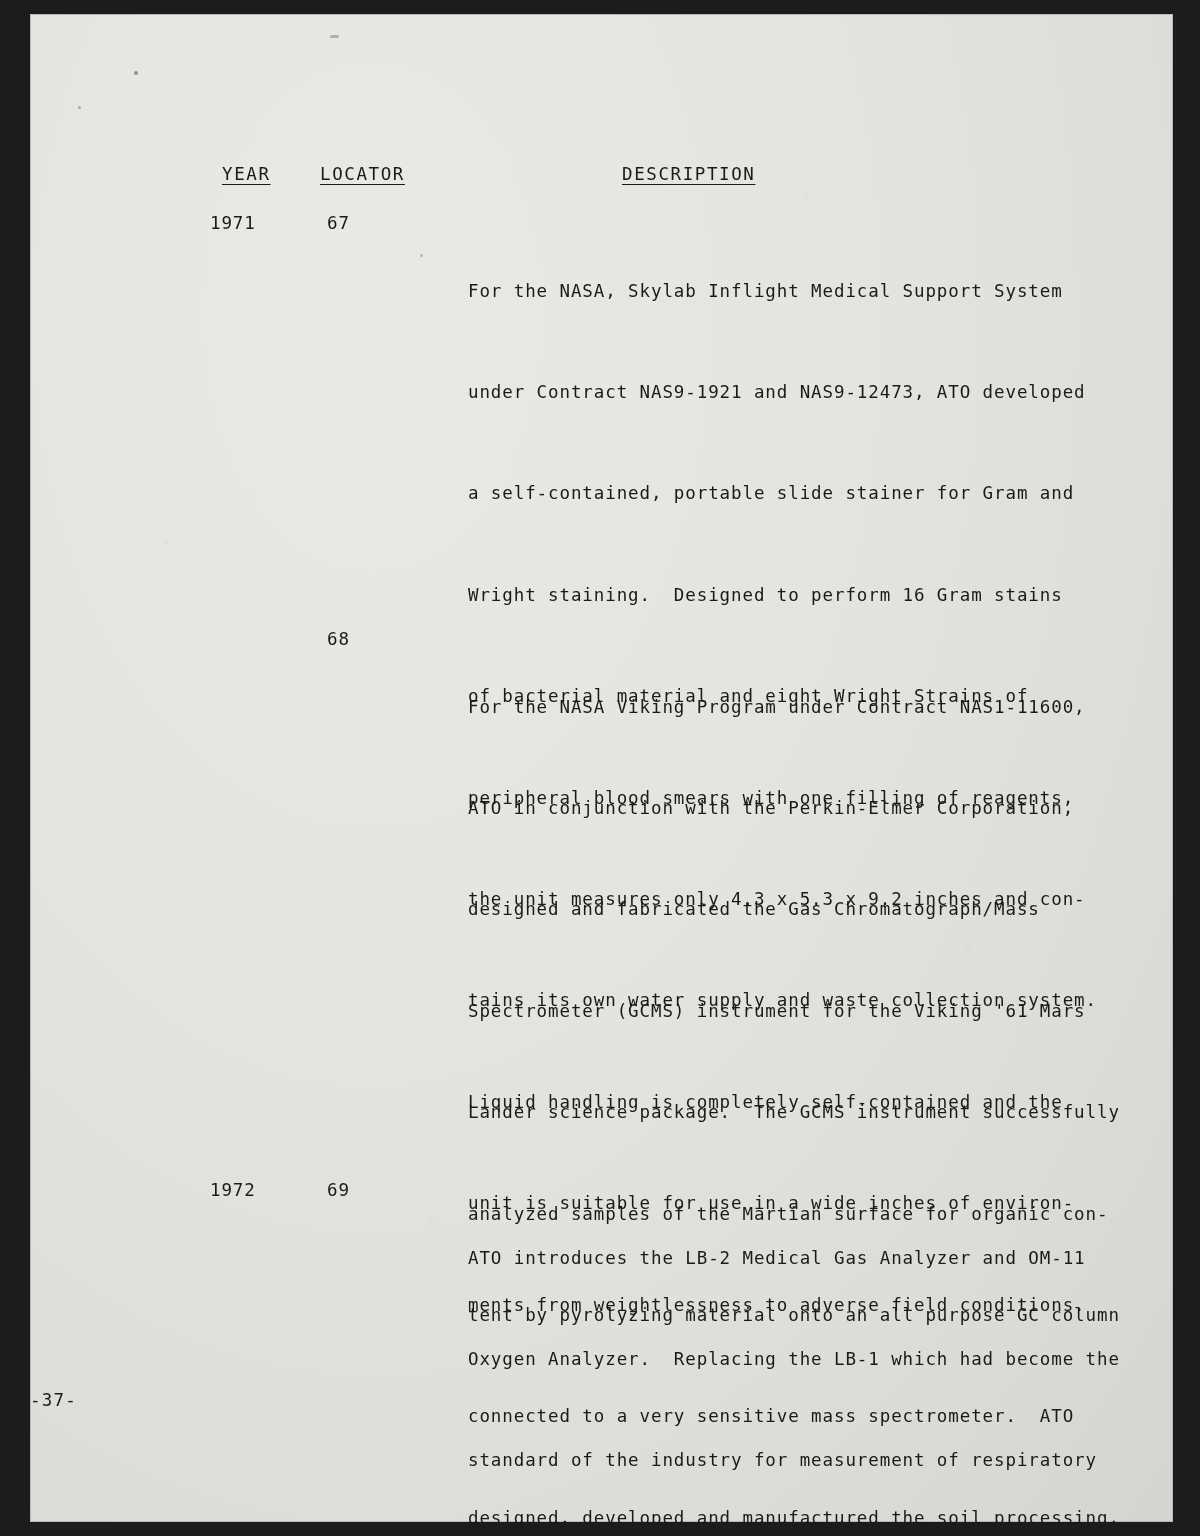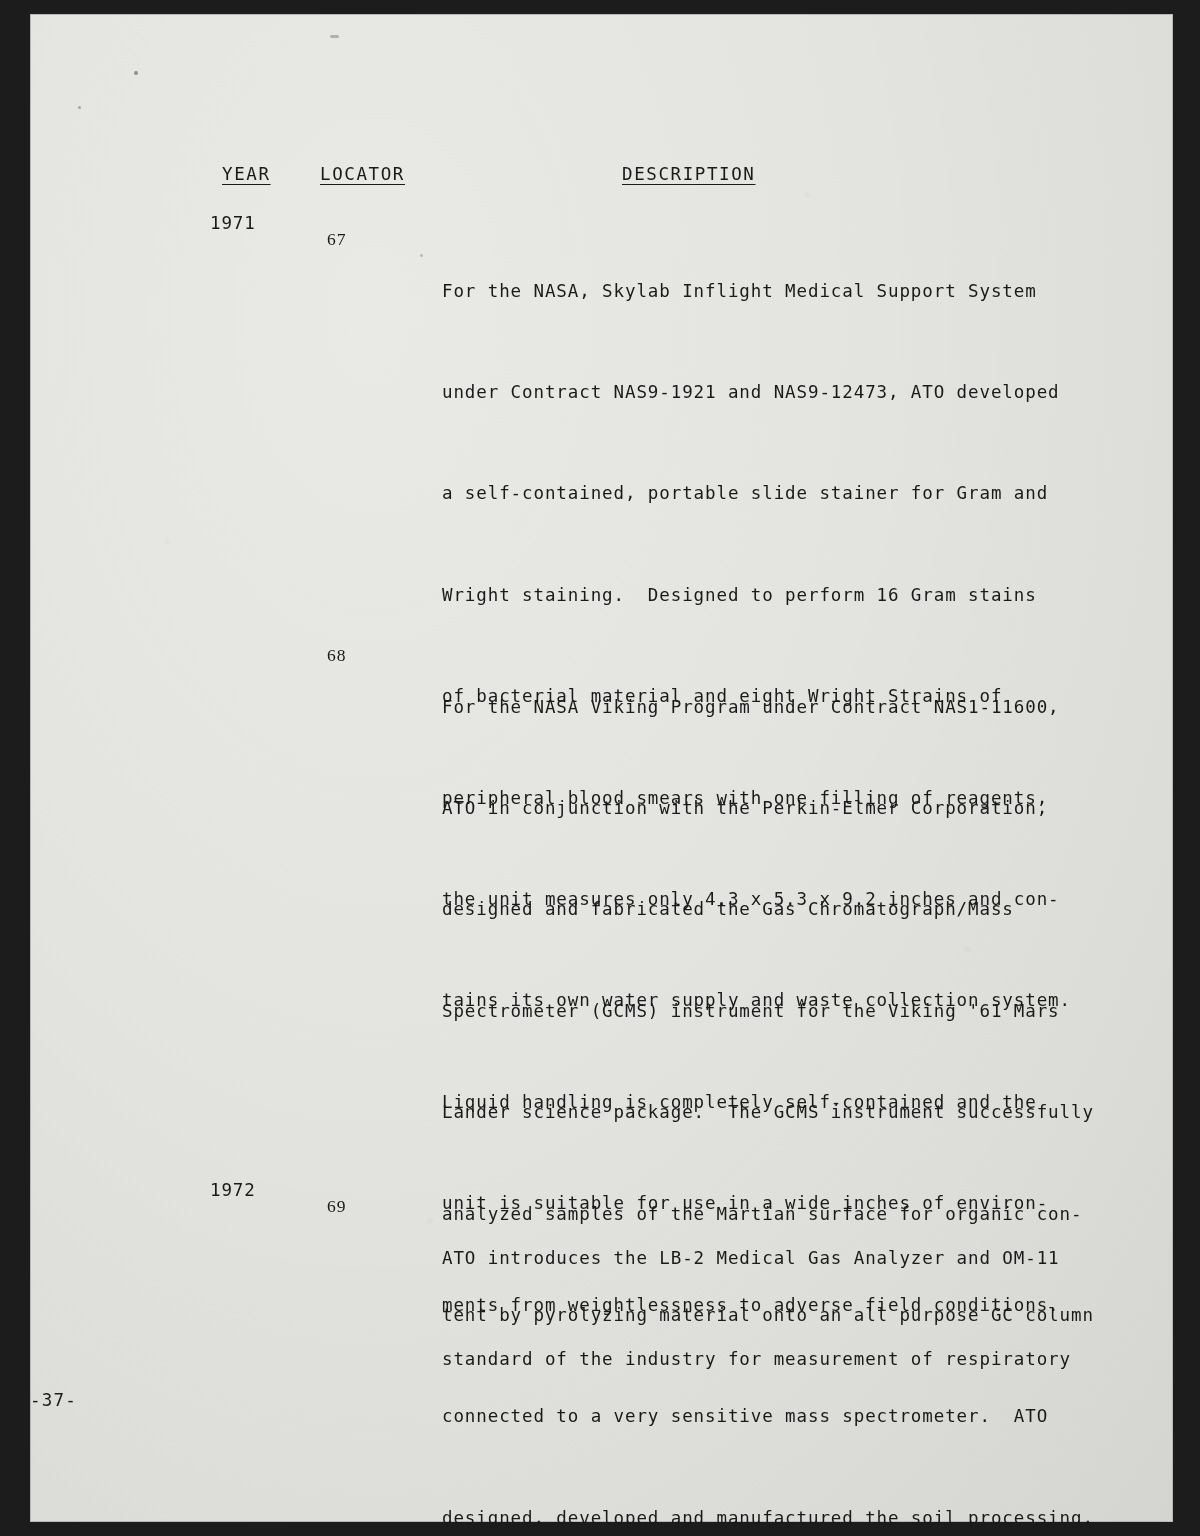--- a/index.html
+++ b/index.html
@@ -72,32 +72,31 @@
   .entry .year {
     position: absolute;
     left: 0;
     top: 0;
     white-space: nowrap;
     text-align: right;
   }
   .entry .loc {
     position: absolute;
     left: 117px;
-    top: 16px;
+    top: 0;
     white-space: nowrap;
-    font-family: Liberation Serif, serif;
   }
   .entry .desc {
     position: absolute;
     left: 232px;
     top: 0;
     width: 690px;
     white-space: pre;
   }
-  .entry .desc .line { display: block; white-space: pre; }
+  .entry .desc .line { display: block; white-space: pre; margin-left: 26px; }
 
   #entry-67 { left: 180px; top: 193px; }
   #entry-68 { left: 180px; top: 609px; }
   #entry-69 { left: 180px; top: 1160px; }
 
   .page-number {
     position: absolute;
     left: 0;
     right: 0;
     top: 1376px;
@@ -160,20 +159,21 @@
         
         
       </div>
     </div>
 
     <div class="entry" id="entry-69">
       <div class="year">1972</div>
       <div class="loc">69</div>
       <div class="desc">
         <span class="line">ATO introduces the LB-2 Medical Gas Analyzer and OM-11</span>
+        <span class="line">Oxygen Analyzer.  Replacing the LB-1 which had become the</span>
         <span class="line">standard of the industry for measurement of respiratory</span>
         
       </div>
     </div>
 
     <div class="page-number">-37-</div>
   </div>
 </div>
 
 </body></html>

